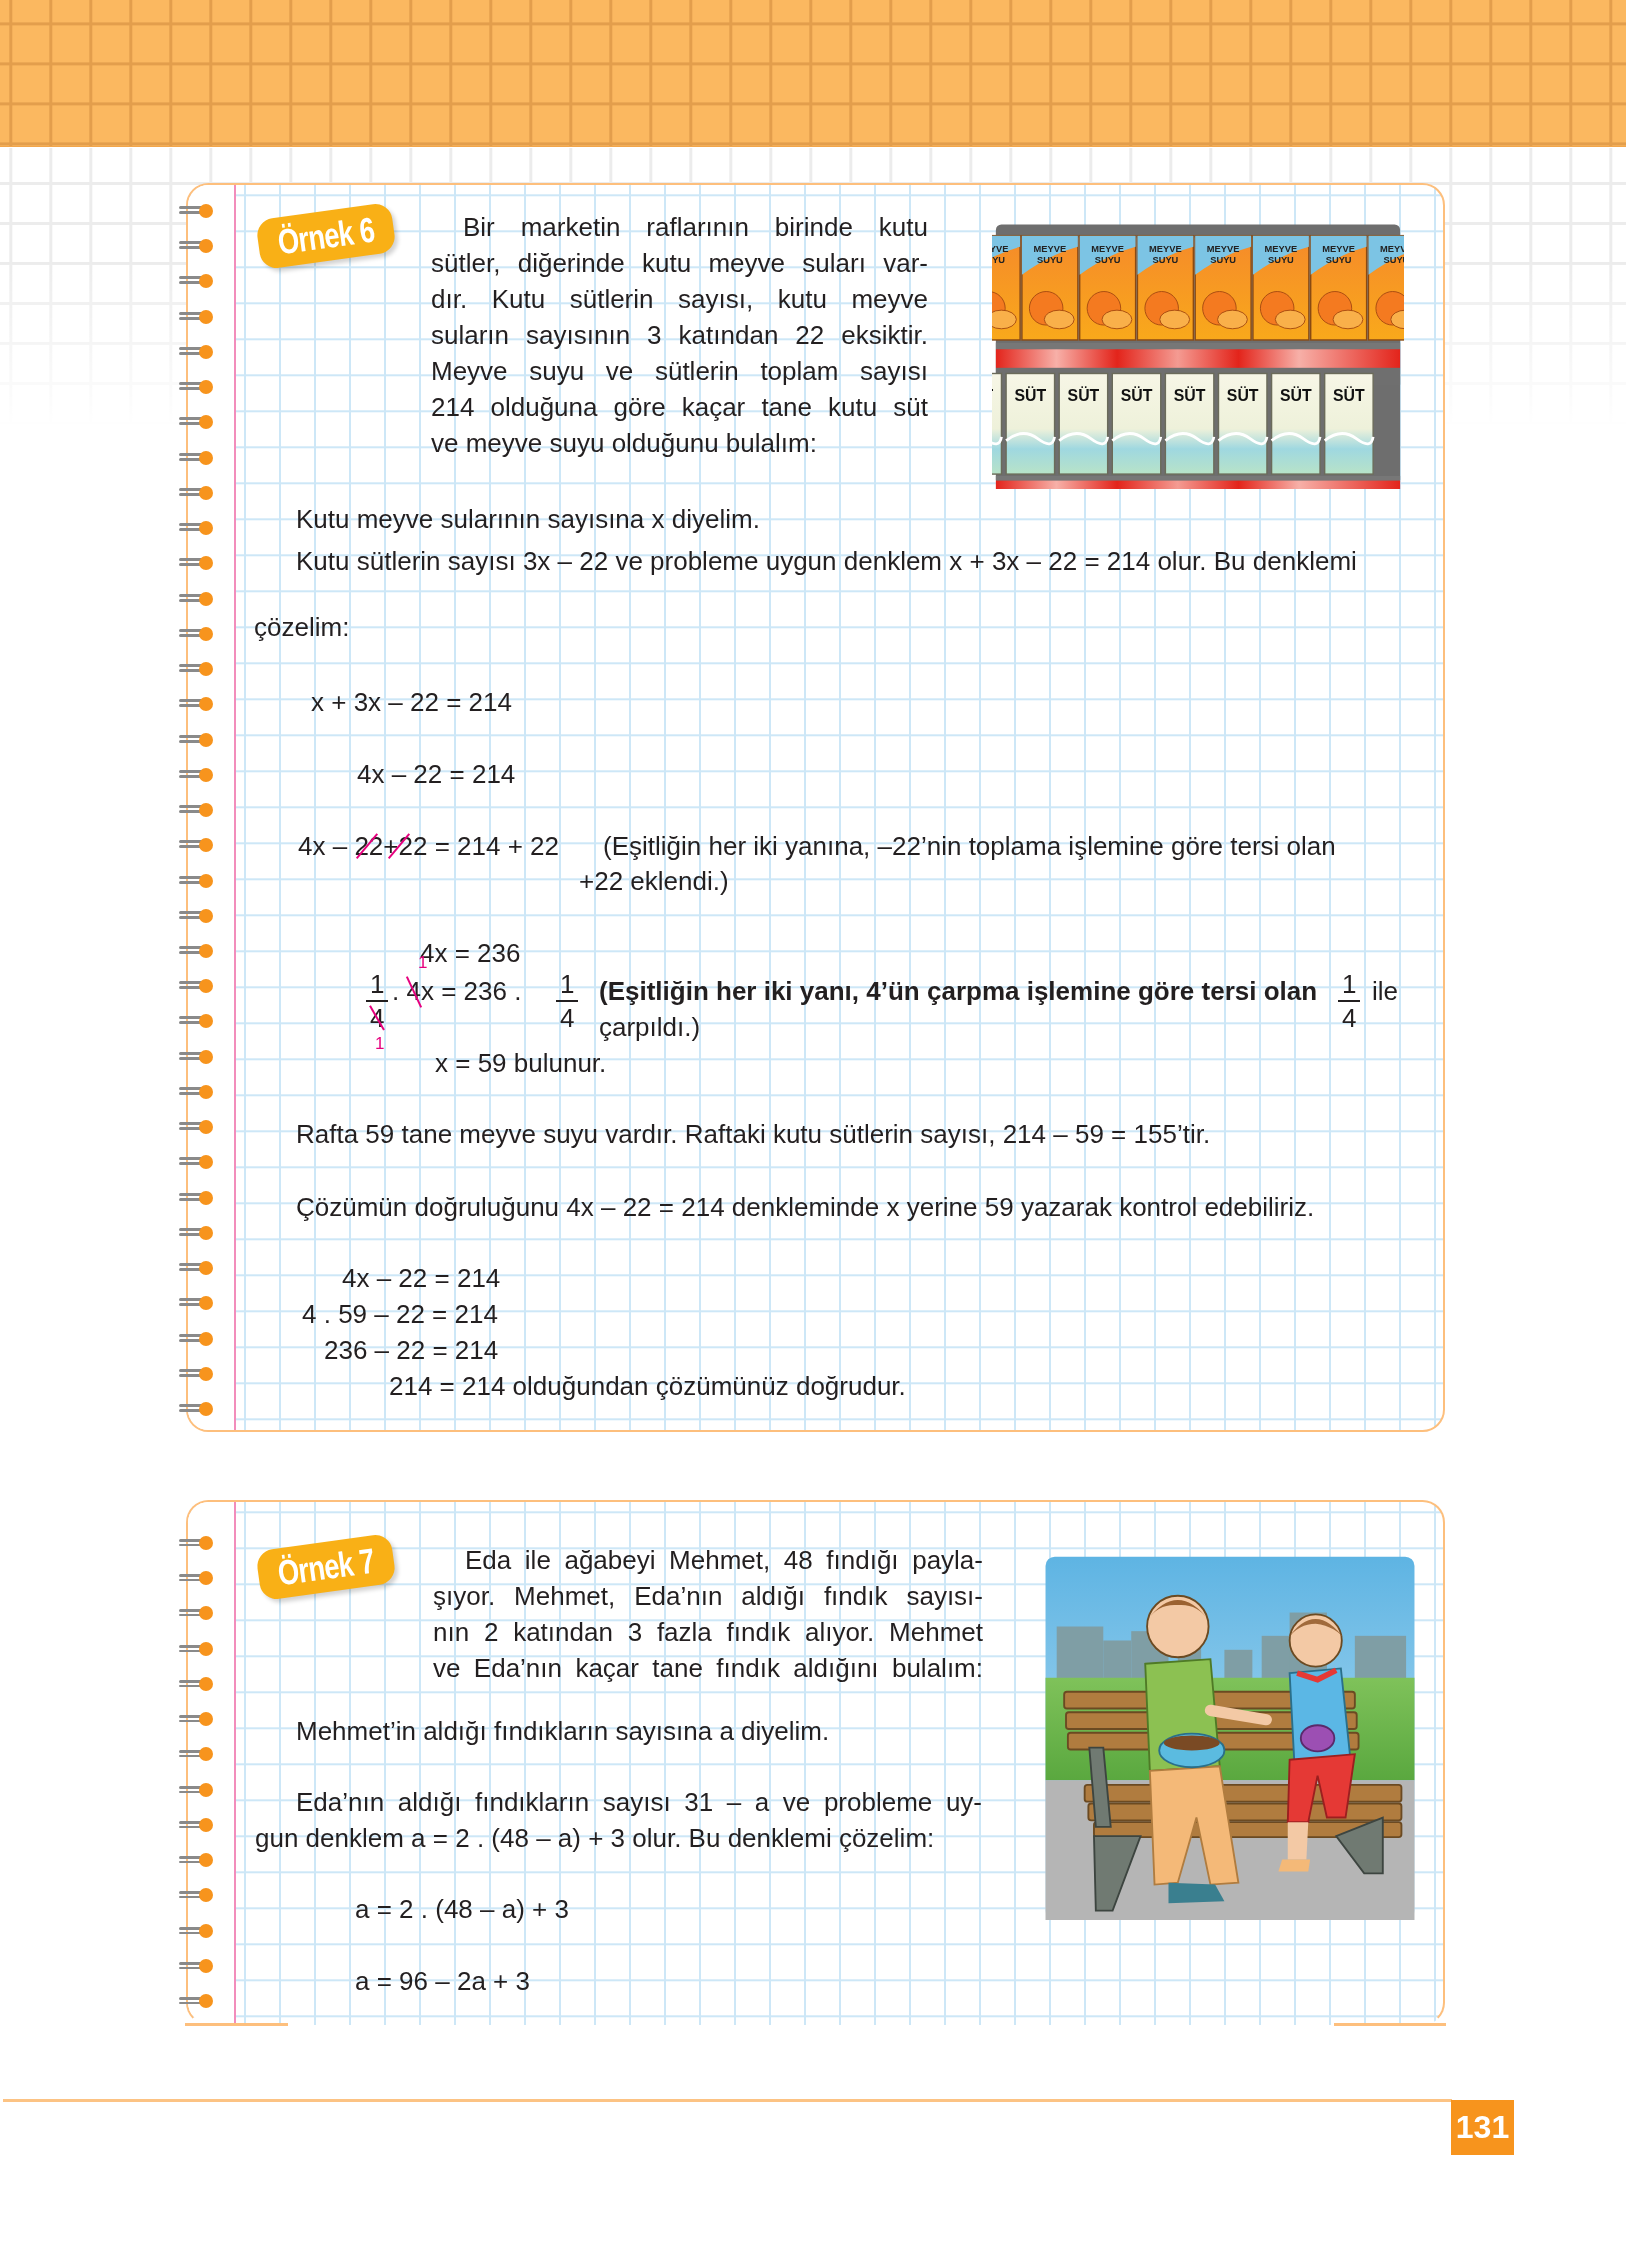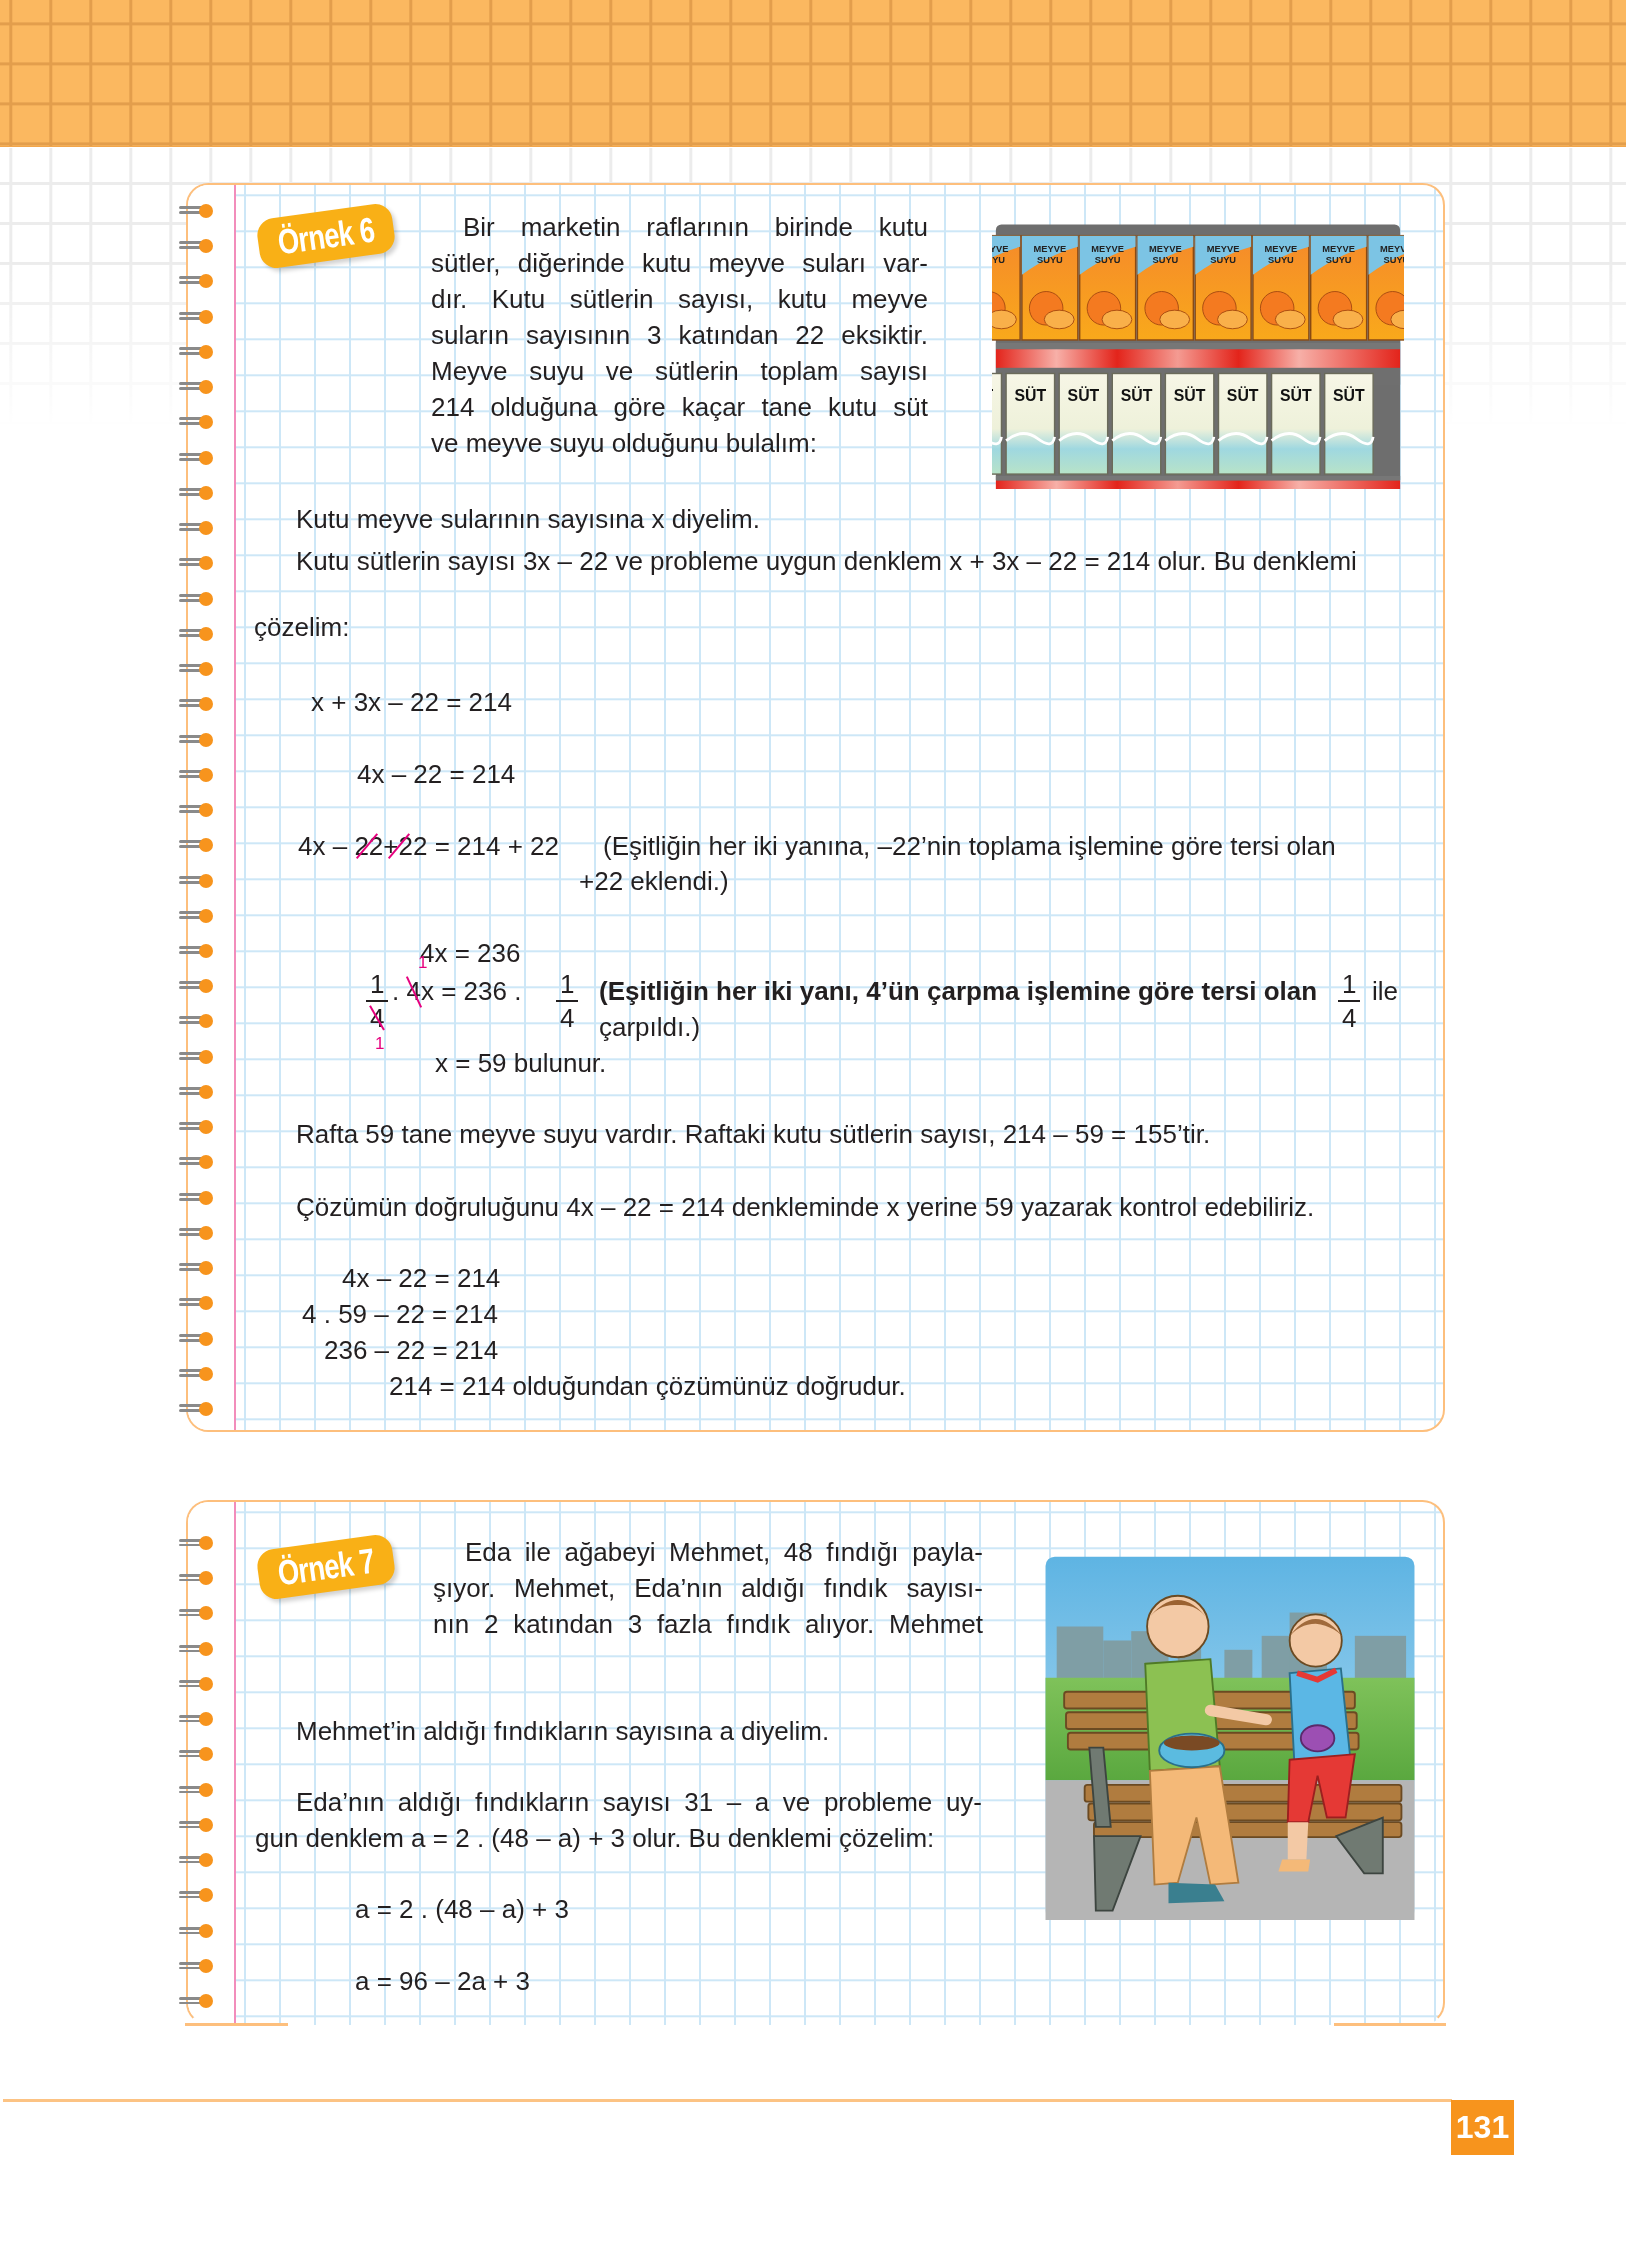--- a/index.html
+++ b/index.html
@@ -580,23 +580,24 @@
         <div class="wire w1"></div>
         <div class="wire w2"></div>
         <div class="dot"></div>
       </div>
     </div>
 </div>
 
 <div class="badge" style="left:258px; top:1542px;"><span>Örnek 7</span></div>
 
 <div class="intro-para" style="left:433px; top:1534px; width:550px;">
-  <div style="padding-left:32px;">Eda ile ağabeyi Mehmet, 48 fındığı payla-</div>
+  <div style="padding-left:32px;margin-top:8px;">Eda ile ağabeyi Mehmet, 48 fındığı payla-</div>
   <div>şıyor. Mehmet, Eda’nın aldığı fındık sayısı-</div>
   <div>nın 2 katından 3 fazla fındık alıyor. Mehmet</div>
+  <div>ve Eda’nın kaçar tane fındık aldığını bulalım:</div>
 </div>
 
 <div class="illus" style="left:1038px; top:1538px; width:384px; height:382px;">
   <svg width="384" height="382" viewBox="0 0 412 410">
     <defs>
       <linearGradient id="sky" x1="0" y1="0" x2="0" y2="1">
         <stop offset="0" stop-color="#5eb4e3"></stop>
           <stop offset="1" stop-color="#c8e6f5"></stop>
       </linearGradient>
       <linearGradient id="grass" x1="0" y1="0" x2="0" y2="1">

